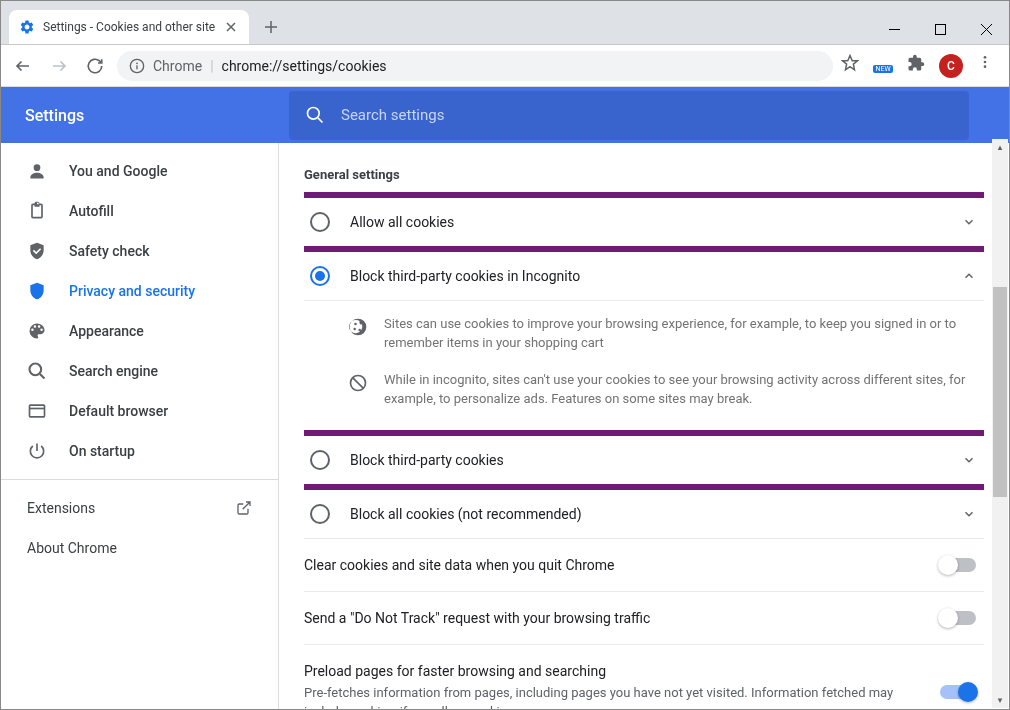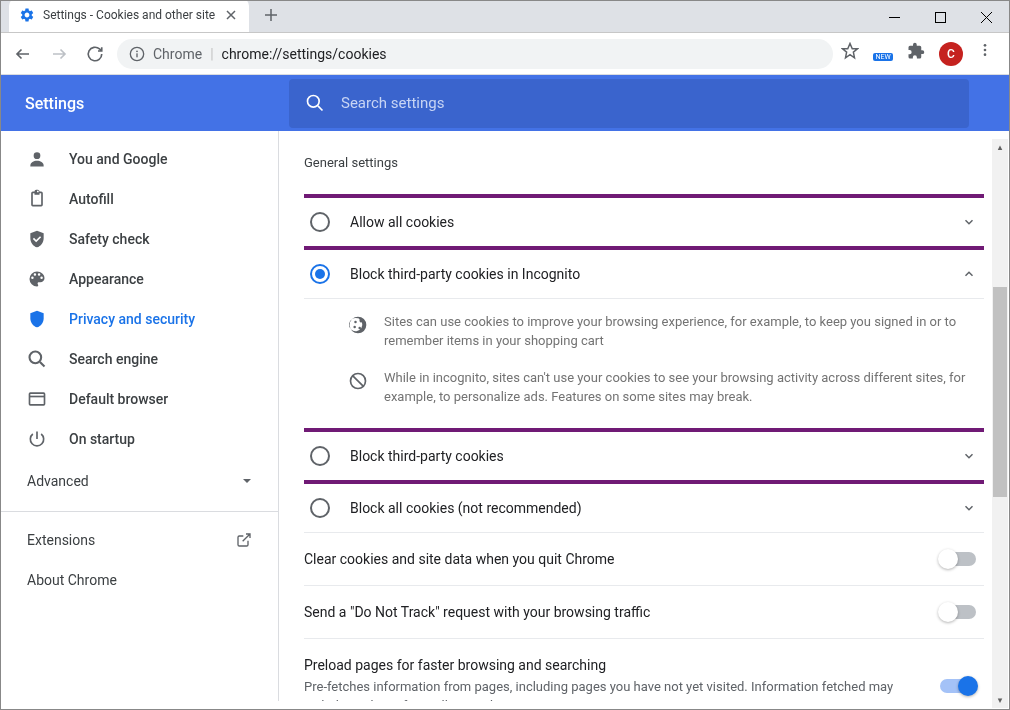--- a/index.html
+++ b/index.html
@@ -1,19 +1,19 @@
 <!DOCTYPE html>
 <html><head>
 <meta charset="utf-8">
 <style>
 * { margin: 0; padding: 0; box-sizing: border-box; font-family: "Segoe UI", Roboto, Arial, sans-serif; }
 body { width: 1010px; height: 710px; border: 1px solid #888; background: #fff; overflow: hidden; position: relative; }
 
 
-.titlebar { height: 32px; background: #dee1e6; display: flex; align-items: flex-end; border-bottom: 1px solid #c7c7c7; }
+.titlebar { height: 44px; background: #dee1e6; display: flex; align-items: flex-end; border-bottom: 1px solid #c7c7c7; }
 .tab { background: #fff; height: 34px; margin-left: 8px; border-radius: 8px 8px 0 0; display: flex; align-items: center; padding: 0 10px; font-size: 12px; color: #3c4043; min-width: 220px; gap: 8px; }
 .tab .favicon { width: 16px; height: 16px; display: flex; align-items: center; justify-content: center; }
 .tab .tab-title { flex: 1; white-space: nowrap; overflow: hidden; text-overflow: ellipsis; }
 .tab .close { width: 16px; height: 16px; display: flex; align-items: center; justify-content: center; color: #5f6368; }
 .newtab { width: 28px; height: 28px; margin-left: 8px; margin-bottom: 3px; display: flex; align-items: center; justify-content: center; color: #5f6368; border-radius: 4px; }
 .win-controls { margin-left: auto; display: flex; }
 .win-btn { width: 46px; height: 30px; display: flex; align-items: center; justify-content: center; margin-top: -6px; }
 
 
 .toolbar { height: 42px; background: #fff; display: flex; align-items: center; padding: 0 8px; gap: 8px; border-bottom: 1px solid #dadce0; }
@@ -39,23 +39,23 @@
 .side-item { display: flex; align-items: center; gap: 22px; padding: 10px 26px; font-size: 14px; color: #3c4043; font-weight: 500; }
 .side-item.active { color: #1a73e8; }
 .side-item .s-icon { width: 20px; height: 20px; display: flex; align-items: center; justify-content: center; color: #5f6368; }
 .side-item.active .s-icon { color: #1a73e8; }
 .advanced { display: flex; align-items: center; justify-content: space-between; padding: 14px 26px; font-size: 14px; color: #3c4043; }
 .divider { height: 1px; background: #dadce0; margin: 8px 0; }
 .side-link { display: flex; align-items: center; justify-content: space-between; padding: 12px 26px; font-size: 14px; color: #3c4043; }
 
 .main { flex: 1; overflow-y: auto; padding: 24px 20px 0 20px; position: relative; }
 .main-inner { max-width: 680px; margin: 0 auto; }
-.section-title { font-size: 13px; color: #3c4043; font-weight: 400; margin-bottom: 24px; }
-
-.radio-row { display: flex; align-items: center; padding: 14px 0; border-top: 4px solid #701a75; gap: 20px; }
+.section-title { font-size: 13px; color: #3c4043; font-weight: 700; margin-bottom: 10px; }
+
+.radio-row { display: flex; align-items: center; padding: 14px 0; border-top: 6px solid #701a75; gap: 20px; }
 .radio-row:first-of-type { border-top: none; }
 .radio { width: 20px; height: 20px; border: 2px solid #5f6368; border-radius: 50%; flex-shrink: 0; margin-left: 6px; display: flex; align-items: center; justify-content: center; }
 .radio.selected { border-color: #1a73e8; }
 .radio.selected::after { content: ""; width: 10px; height: 10px; background: #1a73e8; border-radius: 50%; }
 .radio-label { font-size: 14px; color: #202124; flex: 1; }
 .expand-ic { color: #5f6368; margin-right: 8px; }
 
 .desc-block { padding: 0 0 18px 44px; border-top: 1px solid #e8eaed; margin-left: 0; }
 .desc-item { display: flex; gap: 16px; padding: 14px 8px 4px 0; }
 .desc-icon { width: 20px; height: 20px; color: #5f6368; flex-shrink: 0; margin-top: 2px; }
@@ -201,35 +201,35 @@
         <span>Autofill</span>
       </div>
     <div class="side-item">
         <span class="s-icon">
           <svg width="20" height="20" viewBox="0 0 24 24" fill="currentColor">
             <path d="M12 2L4 5v6c0 5 3.4 9.7 8 11 4.6-1.3 8-6 8-11V5l-8-3zm-1 14l-4-4 1.4-1.4L11 13.2l4.6-4.6L17 10l-6 6z"></path>
           </svg>
         </span>
         <span>Safety check</span>
       </div>
+    <div class="side-item active">
+        <span class="s-icon">
+          <svg width="20" height="20" viewBox="0 0 24 24" fill="currentColor">
+            <path d="M12 2L4 5v6c0 5 3.4 9.7 8 11 4.6-1.3 8-6 8-11V5l-8-3z"></path>
+          </svg>
+        </span>
+        <span>Privacy and security</span>
+      </div>
     <div class="side-item">
         <span class="s-icon">
           <svg width="20" height="20" viewBox="0 0 24 24" fill="currentColor">
             <path d="M12 3a9 9 0 000 18c.8 0 1.5-.7 1.5-1.5 0-.4-.1-.7-.4-1-.2-.3-.4-.6-.4-1 0-.8.7-1.5 1.5-1.5H16a5 5 0 005-5c0-4.4-4-8-9-8zM6.5 12a1.5 1.5 0 110-3 1.5 1.5 0 010 3zm3-4a1.5 1.5 0 110-3 1.5 1.5 0 010 3zm5 0a1.5 1.5 0 110-3 1.5 1.5 0 010 3zm3 4a1.5 1.5 0 110-3 1.5 1.5 0 010 3z"></path>
           </svg>
         </span>
         <span>Appearance</span>
-      </div>
-    <div class="side-item active">
-        <span class="s-icon">
-          <svg width="20" height="20" viewBox="0 0 24 24" fill="currentColor">
-            <path d="M12 2L4 5v6c0 5 3.4 9.7 8 11 4.6-1.3 8-6 8-11V5l-8-3z"></path>
-          </svg>
-        </span>
-        <span>Privacy and security</span>
       </div>
     <div class="side-item">
         <span class="s-icon">
           <svg width="20" height="20" viewBox="0 0 24 24" fill="none" stroke="currentColor" stroke-width="2.5">
             <circle cx="10" cy="10" r="7"></circle>
             <path d="M21 21l-5.5-5.5"></path>
           </svg>
         </span>
         <span>Search engine</span>
       </div>
@@ -243,28 +243,20 @@
         <span>Default browser</span>
       </div>
     <div class="side-item">
         <span class="s-icon">
           <svg width="20" height="20" viewBox="0 0 24 24" fill="none" stroke="currentColor" stroke-width="2">
             <path d="M12 3v9M7 6a8 8 0 1010 0"></path>
           </svg>
         </span>
         <span>On startup</span>
       </div>
-    <div class="advanced">
-      <span>Advanced</span>
-      <span>
-          <svg width="10" height="10" viewBox="0 0 10 10" fill="#5f6368">
-            <path d="M1 3l4 4 4-4z"></path>
-          </svg>
-        </span>
-    </div>
     <div class="divider"></div>
     <div class="side-link">
       <span>Extensions</span>
       <span>
           <svg width="16" height="16" viewBox="0 0 24 24" fill="none" stroke="#5f6368" stroke-width="2">
             <path d="M18 13v6a2 2 0 01-2 2H5a2 2 0 01-2-2V8a2 2 0 012-2h6M15 3h6v6M10 14L21 3"></path>
           </svg>
         </span>
     </div>
     <div class="side-link">

